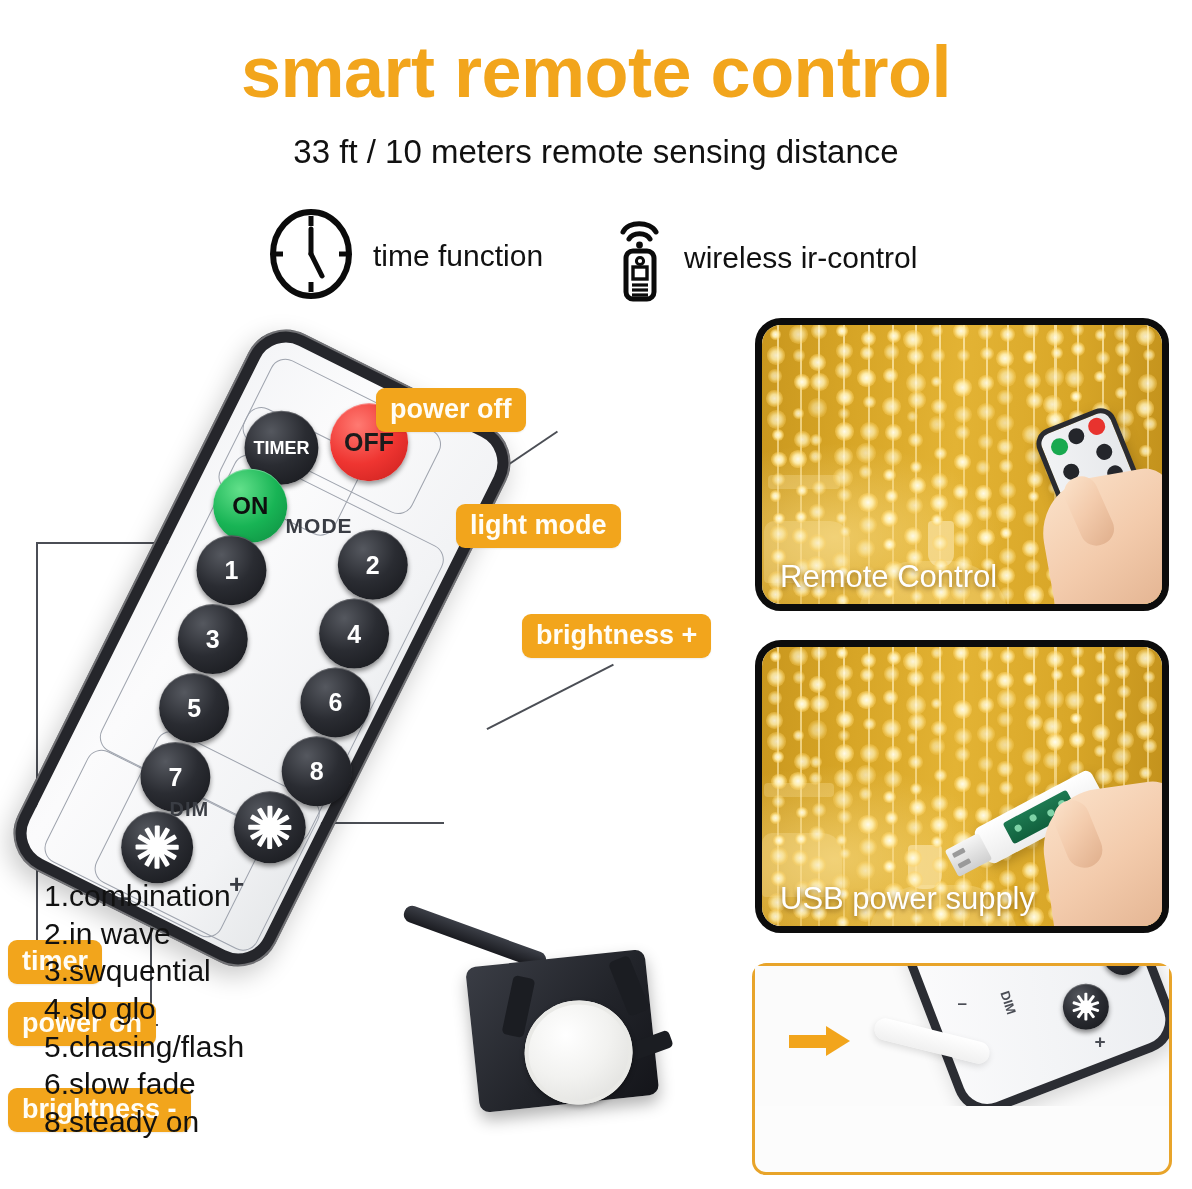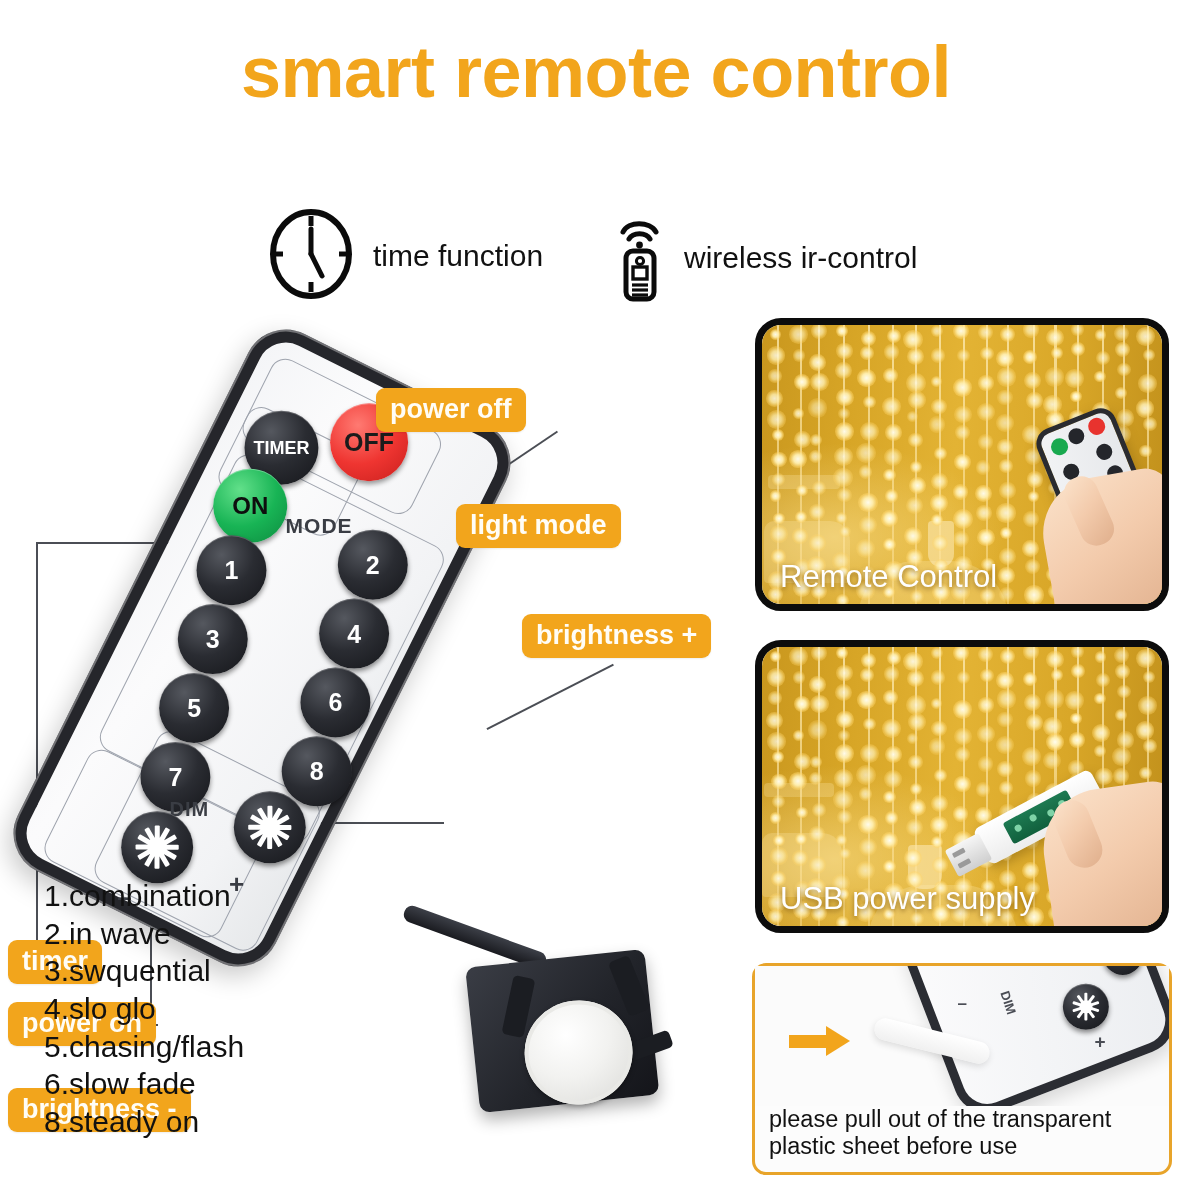--- a/index.html
+++ b/index.html
@@ -247,20 +247,21 @@
     font-size: 23.5px; color: #111; line-height: 1.17;
   }
   .p3-dimlbl{ position:absolute; color:#4a4d55; font-weight:bold; font-size:13px; }
 </style>
 </head>
 <body>
 
 <div id="root">
 
   <div class="hdr-title">smart remote control</div>
+  <div class="hdr-sub">33 ft / 10 meters remote sensing distance</div>
 
   <div class="feat-row">
 
     <div class="feat feat-clock">
       <span>
         <svg width="92" height="92" viewBox="0 0 92 92">
           <ellipse cx="46" cy="46" rx="38" ry="42" fill="none" stroke="#0b0b0b" stroke-width="6"></ellipse>
           <line x1="46" y1="8" x2="46" y2="18" stroke="#0b0b0b" stroke-width="5"></line>
           <line x1="46" y1="74" x2="46" y2="84" stroke="#0b0b0b" stroke-width="5"></line>
           <line x1="8" y1="46" x2="18" y2="46" stroke="#0b0b0b" stroke-width="5"></line>
@@ -950,19 +951,15 @@
         <div class="btn btn-dark" style="left:176px; top:76px; width:40px; height:40px; transform:rotate(21deg);"></div>
         <div class="p3-dimlbl" style="left:138px; top:158px; font-size:19px; transform:rotate(21deg);">+</div>
         <div class="p3-dimlbl" style="left:24px; top:74px; font-size:17px; transform:rotate(21deg);">–</div>
       </div>
       <div class="p3-tab"></div>
       <div class="p3-arrow">
         <span class="shaft"></span>
           <span class="head"></span>
       </div>
     </div>
-    <div class="p3-cap">
-      <div>please pull out of the transparent</div>
-      <div>plastic sheet before use</div>
-    </div>
   </div>
 
 </div>
 
 </body></html>

